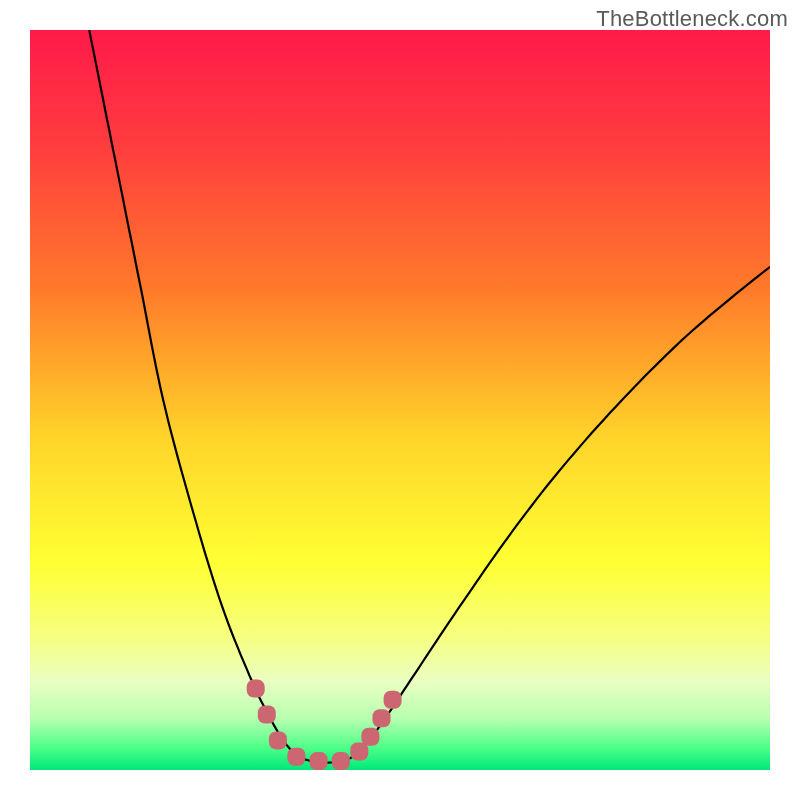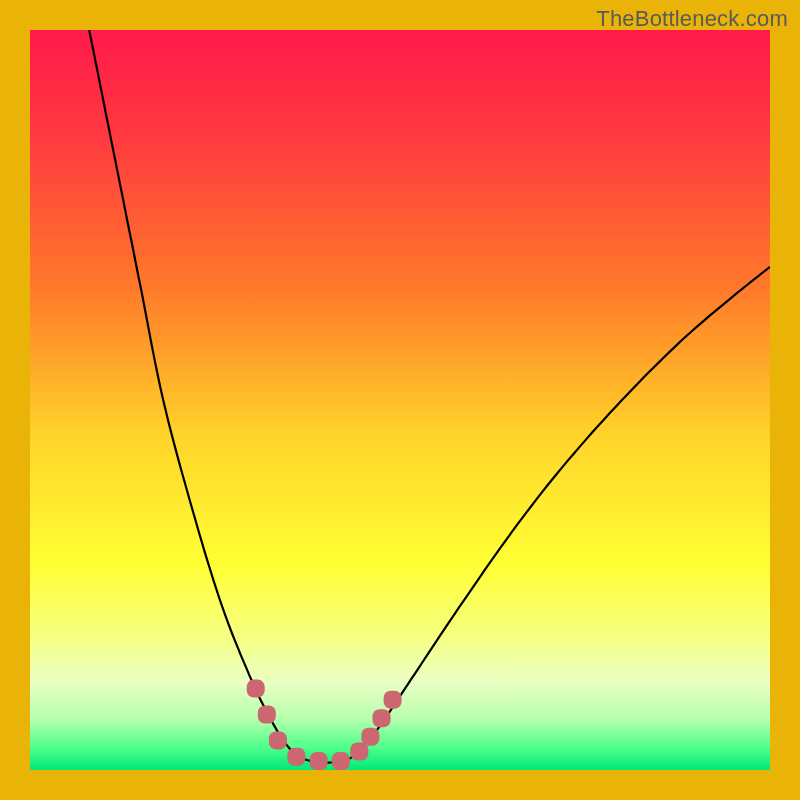--- a/index.html
+++ b/index.html
@@ -10,21 +10,21 @@
     background: #000;
     position: relative;
     font-family: Arial, sans-serif;
   }
   .frame {
     position: absolute;
     top: 0;
     left: 0;
     width: 800px;
     height: 800px;
-    background: #eab308;
+    background: #ffffff;
   }
   .plot-area {
     position: absolute;
     top: 30px;
     left: 30px;
     width: 740px;
     height: 740px;
     overflow: hidden;
   }
   .watermark {

